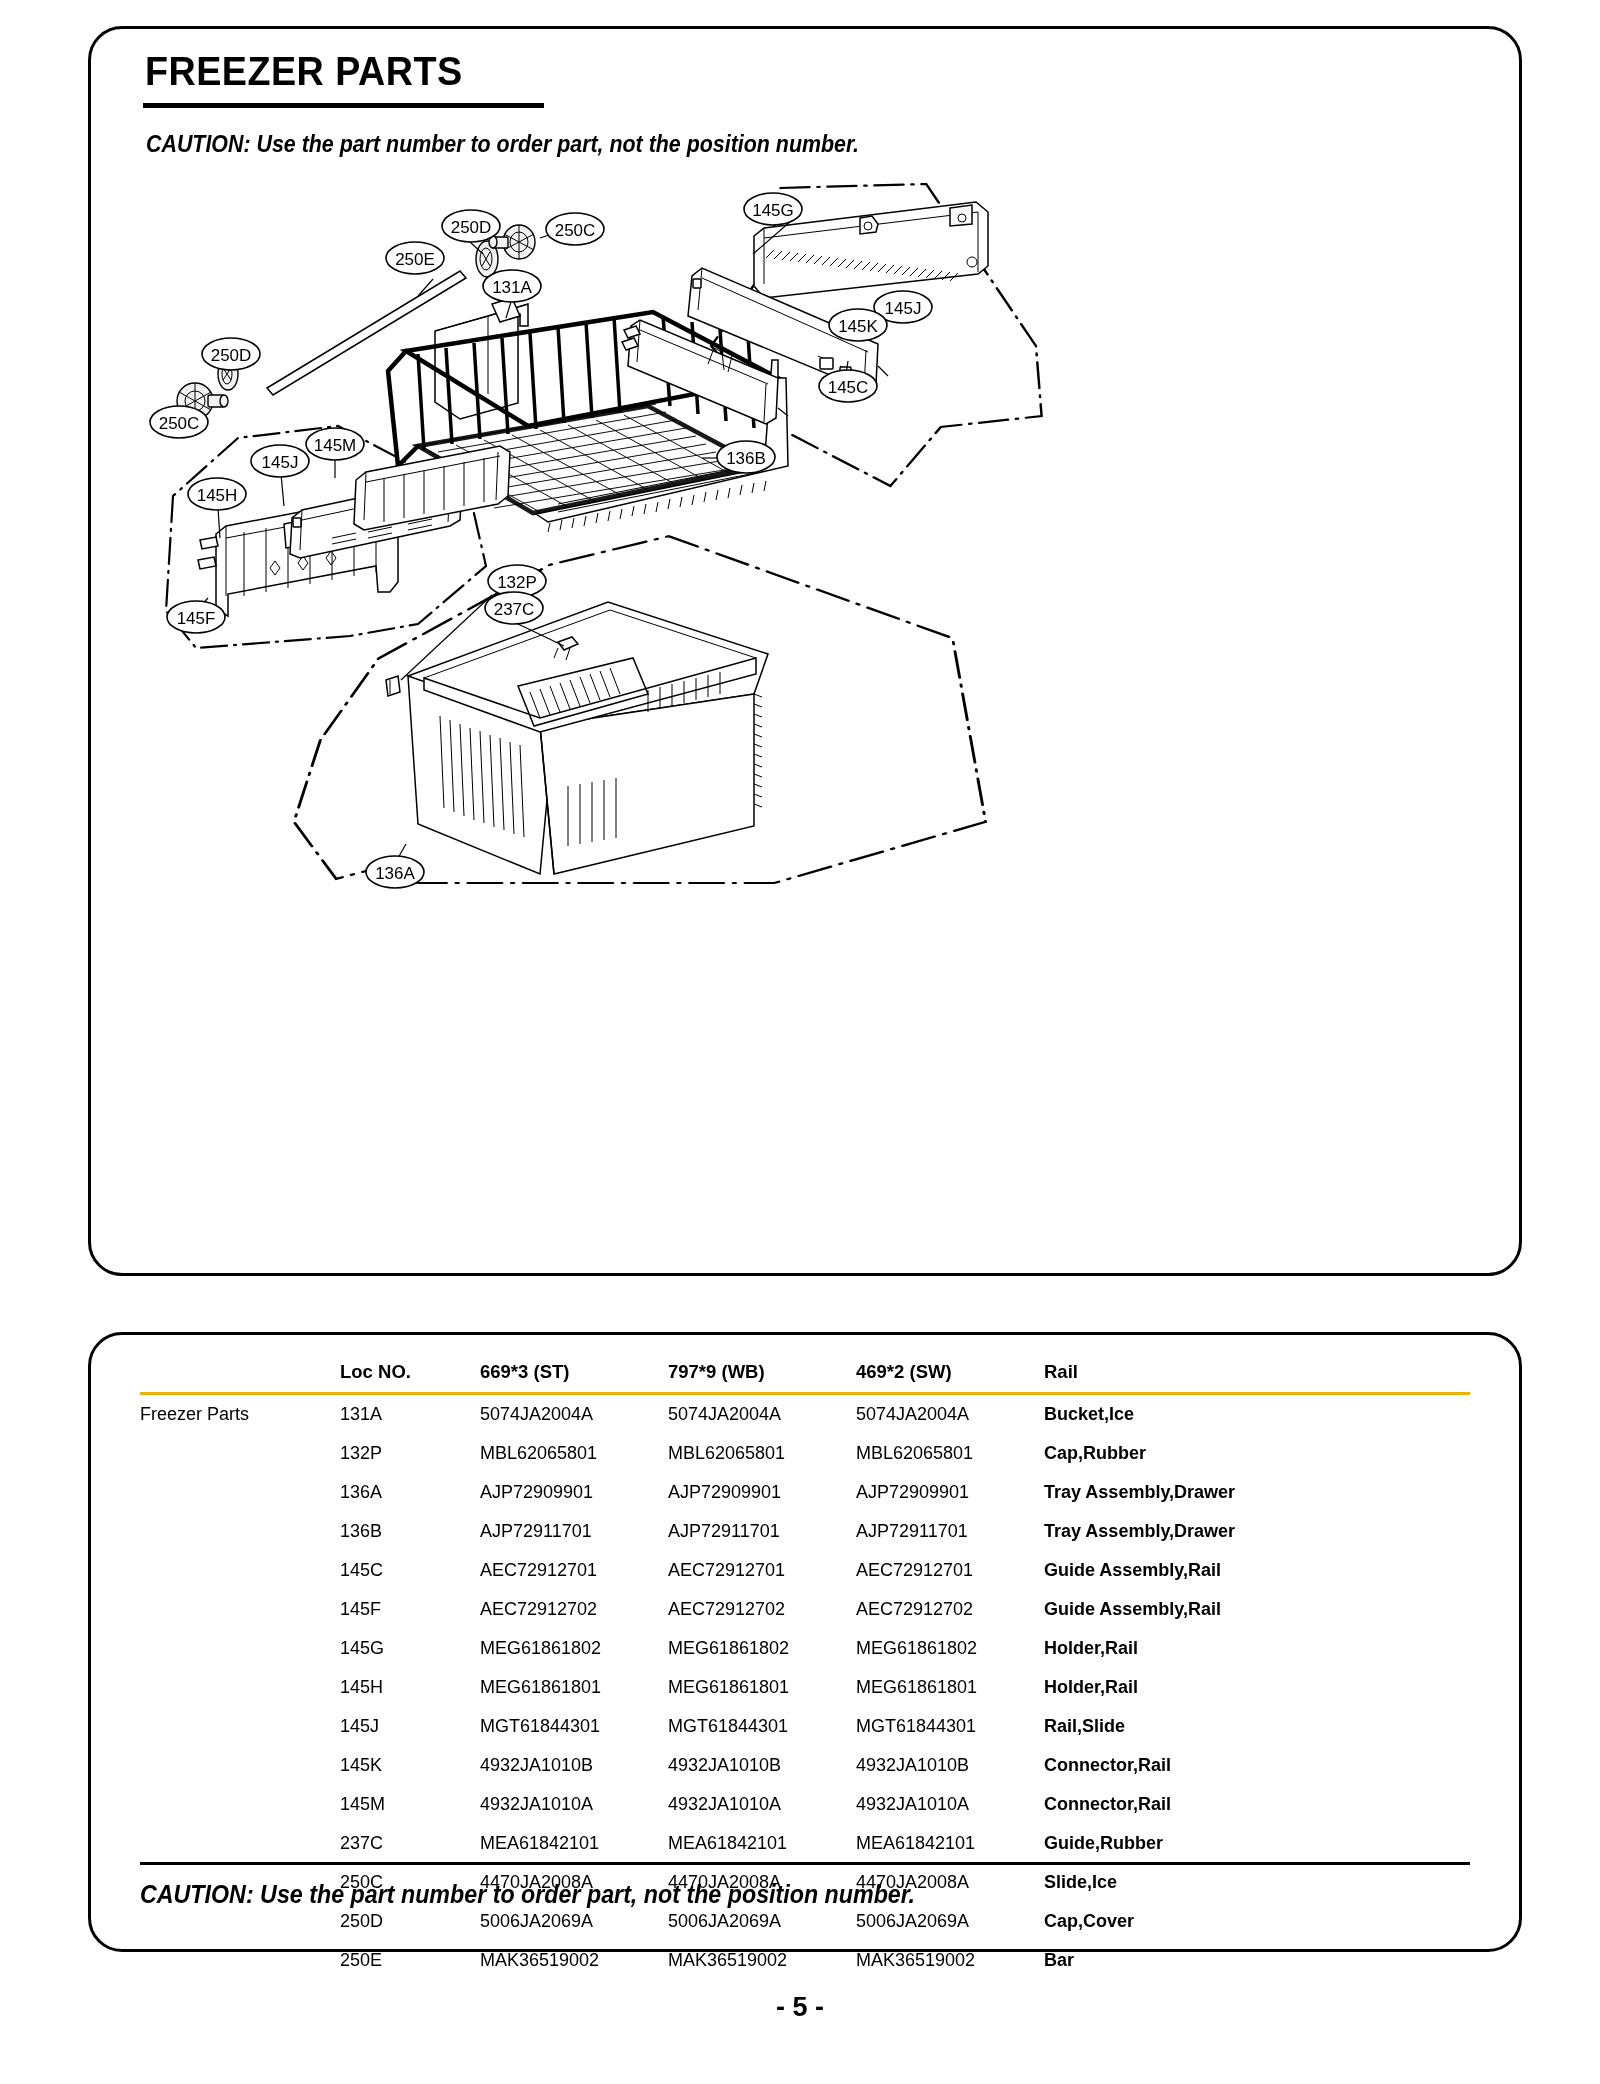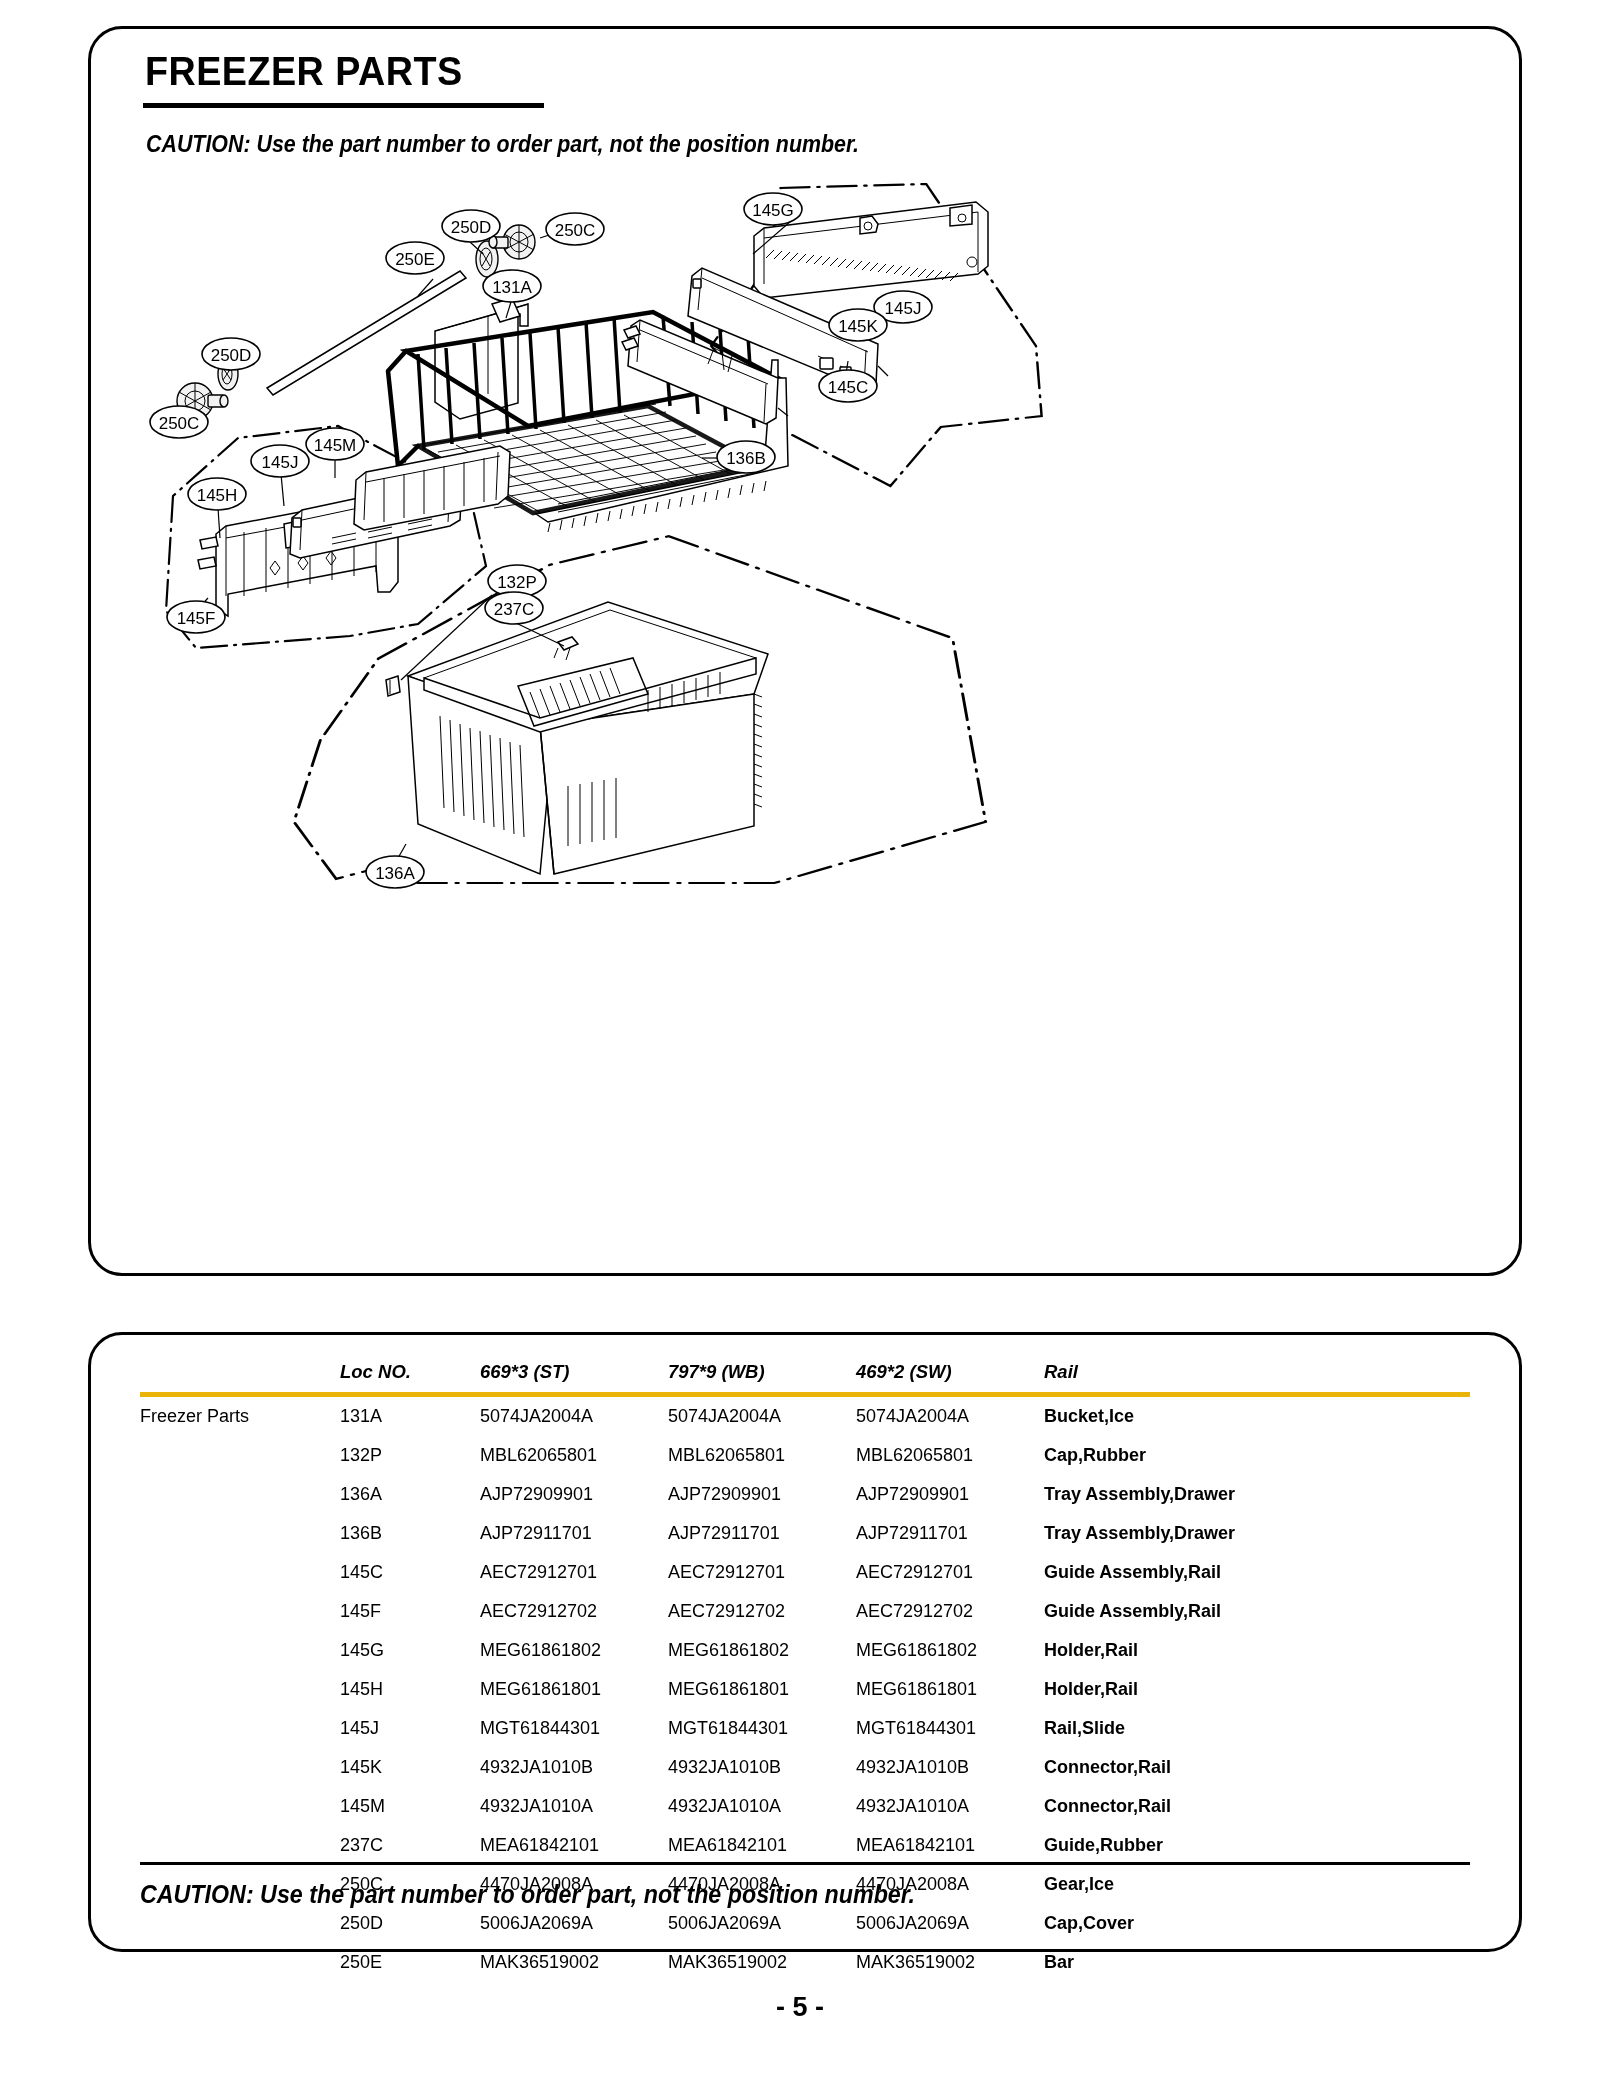--- a/index.html
+++ b/index.html
@@ -101,22 +101,21 @@
   }
   #parts-table th {
     font-size: 18.5px;
     font-weight: bold;
     text-align: left;
     padding: 6px 0 9px 0;
     vertical-align: bottom;
     white-space: nowrap;
   }
   #parts-table thead tr {
-    border-bottom: 5px solid #eab308;
-    font-style: italic;
+    border-bottom: 3px solid #eab308;
   }
   #parts-table td {
     padding: 9px 0 9px 0;
     vertical-align: top;
     white-space: nowrap;
     font-size: 18px;
   }
   .col-group { width: 200px; }
   .col-loc   { width: 140px; }
   .col-pn    { width: 188px; }
@@ -596,21 +595,21 @@
         <td class="col-pn">MEA61842101</td>
         <td class="col-pn">MEA61842101</td>
         <td class="col-desc">Guide,Rubber</td>
       </tr>
       <tr>
         <td class="col-group group-cell"></td>
         <td class="col-loc">250C</td>
         <td class="col-pn">4470JA2008A</td>
         <td class="col-pn">4470JA2008A</td>
         <td class="col-pn">4470JA2008A</td>
-        <td class="col-desc">Gear,Ice</td>
+        <td class="col-desc">Slide,Ice</td>
       </tr>
       <tr>
         <td class="col-group group-cell"></td>
         <td class="col-loc">250D</td>
         <td class="col-pn">5006JA2069A</td>
         <td class="col-pn">5006JA2069A</td>
         <td class="col-pn">5006JA2069A</td>
         <td class="col-desc">Cap,Cover</td>
       </tr>
       <tr>

